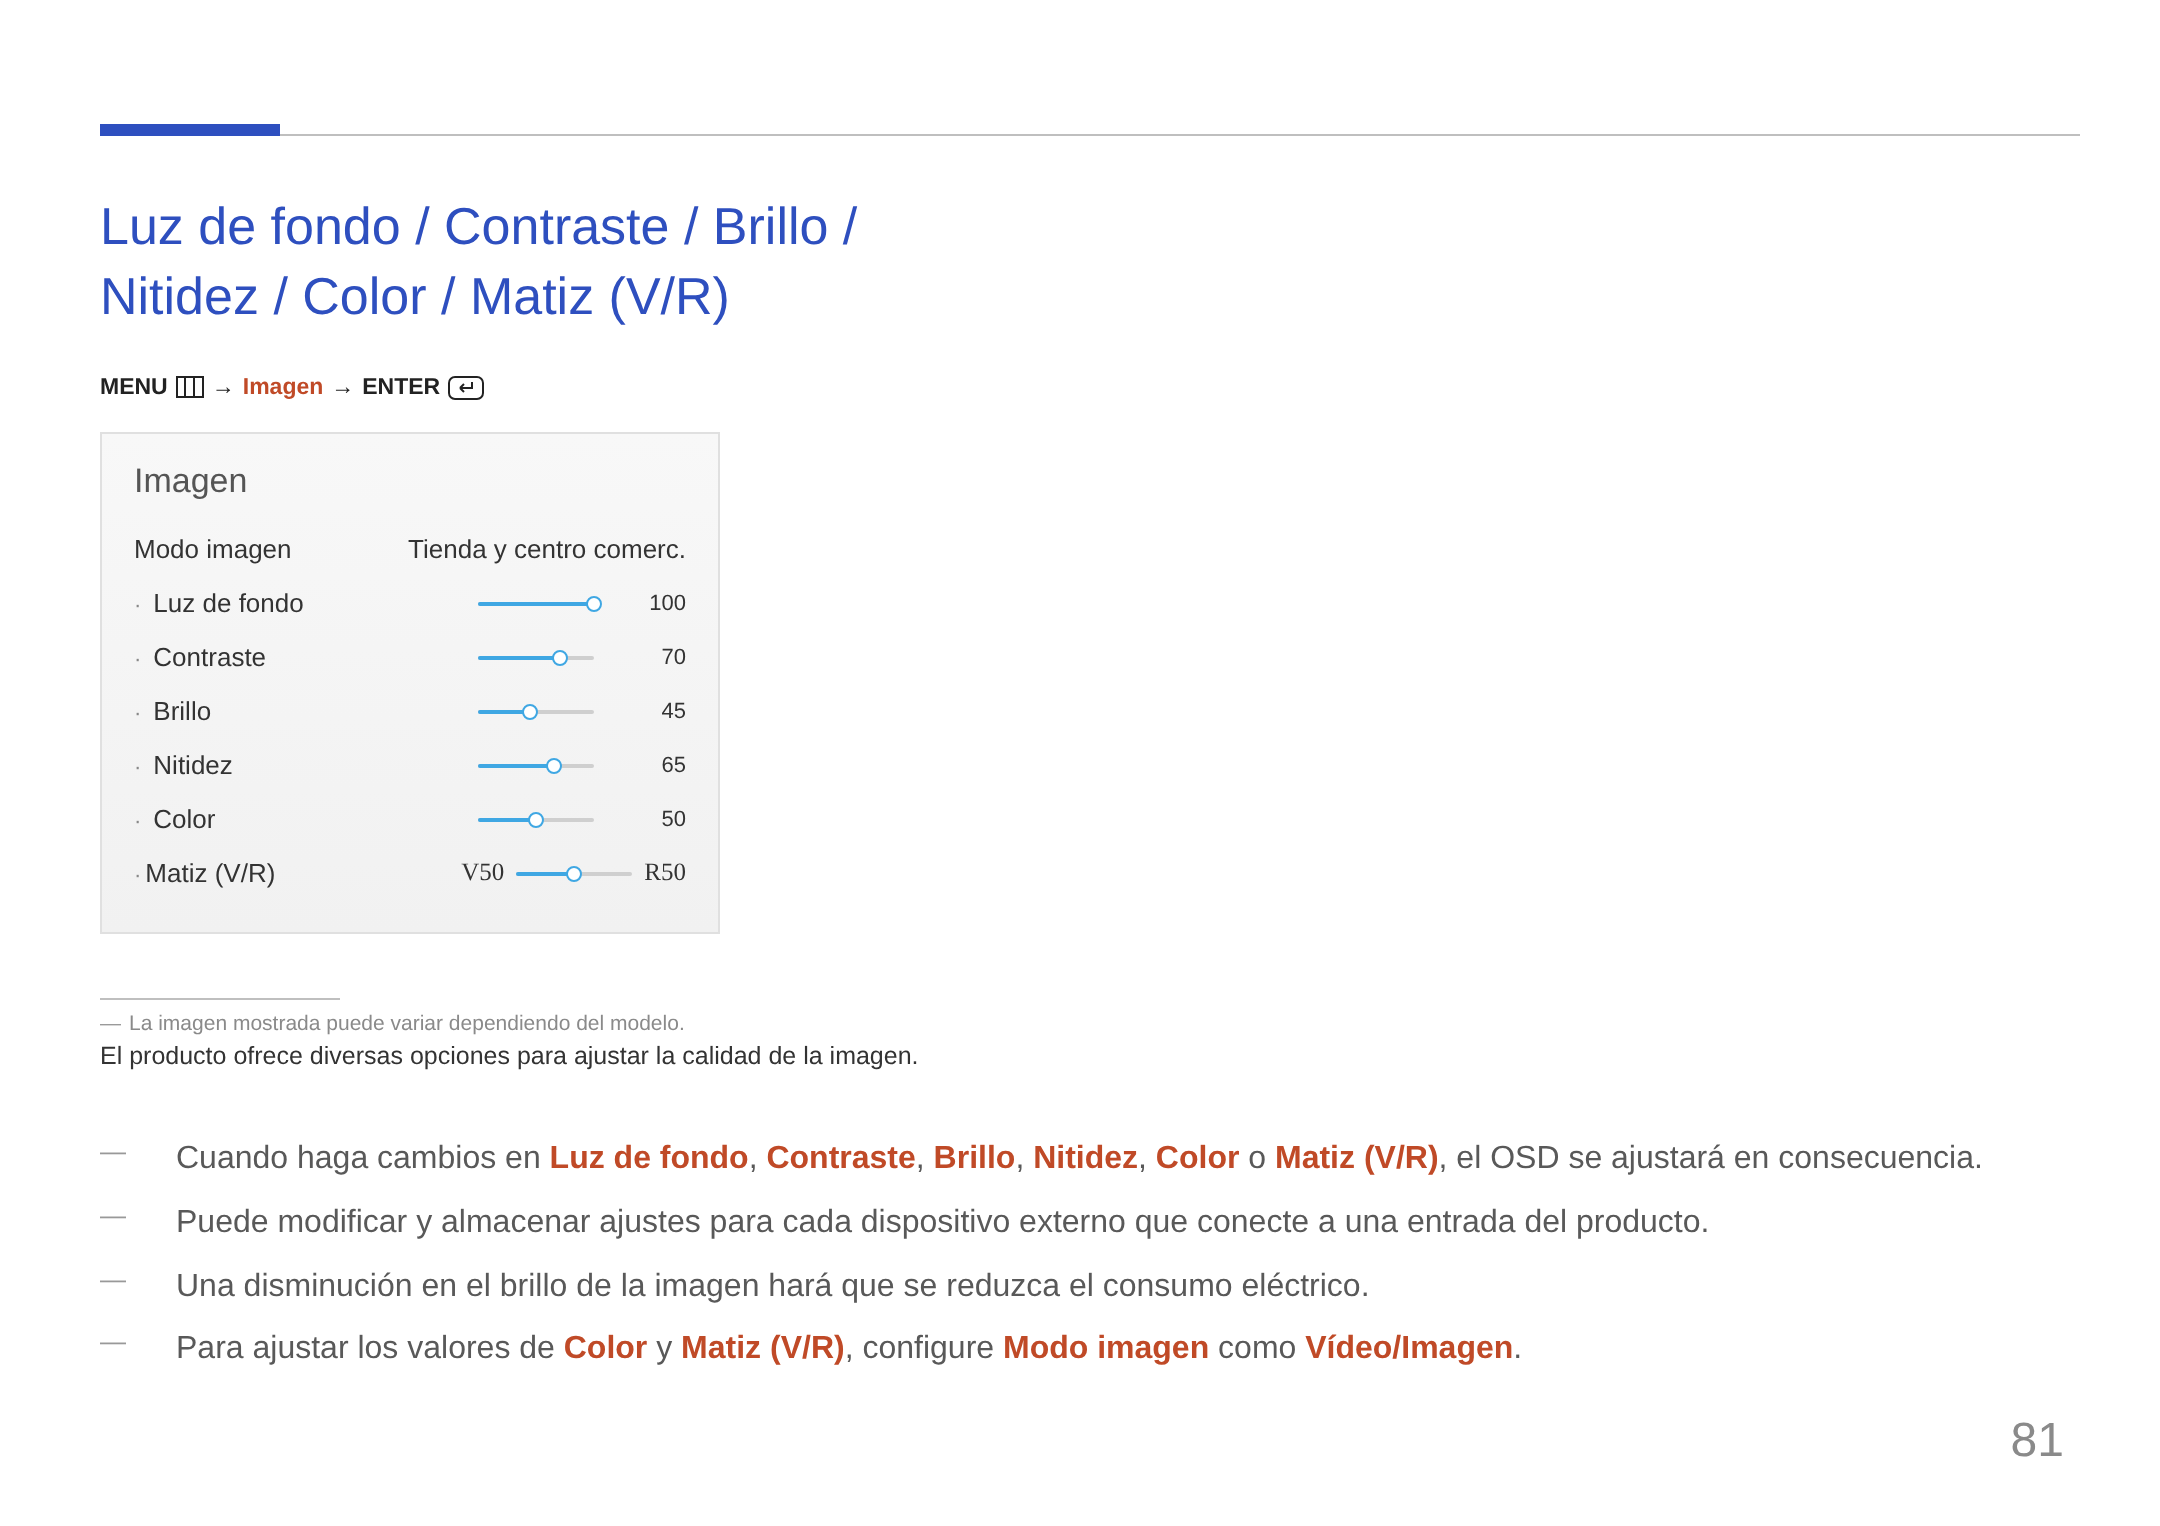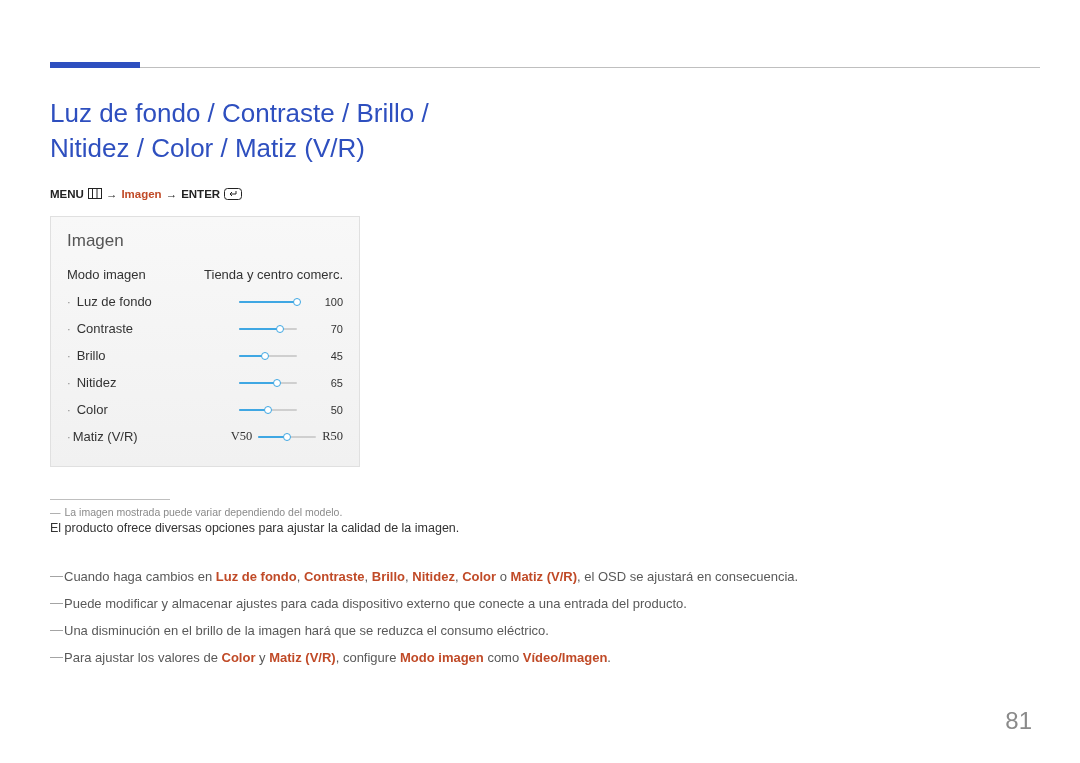--- a/index.html
+++ b/index.html
@@ -38,21 +38,21 @@
   .matiz-val { font-size: 12.5px; color: #333; }
 
   .footnote { margin-top: 32px; }
   .footnote-rule { width: 120px; border-top: 1px solid #bfbfbf; margin-bottom: 6px; }
   .footnote-text { font-size: 10.5px; color: #8a8a8a; }
   .footnote-dash { color: #9a9a9a; margin-right: 4px; }
 
   .intro { font-size: 12.5px; margin-bottom: 28px; }
   .bullet { display: flex; align-items: flex-start; margin-bottom: 6px; }
   .bullet .dash { color: #999; width: 14px; flex-shrink: 0; font-size: 13px; line-height: 1.4; }
-  .bullet .txt { flex: 1; font-size: 13px; color: #595959; line-height: 1.6; }
+  .bullet .txt { flex: 1; font-size: 16px; color: #595959; line-height: 1.6; margin-left: 24px; }
   .kw { color: #c04a27; font-weight: 700; }
 
   .page-num { position: absolute; right: 48px; bottom: 28px; font-size: 24px; color: #8a8a8a; font-weight: 300; }
 </style>
 </head>
 <body>
 
 <div class="top-bar"></div>
 
 <div class="columns">

